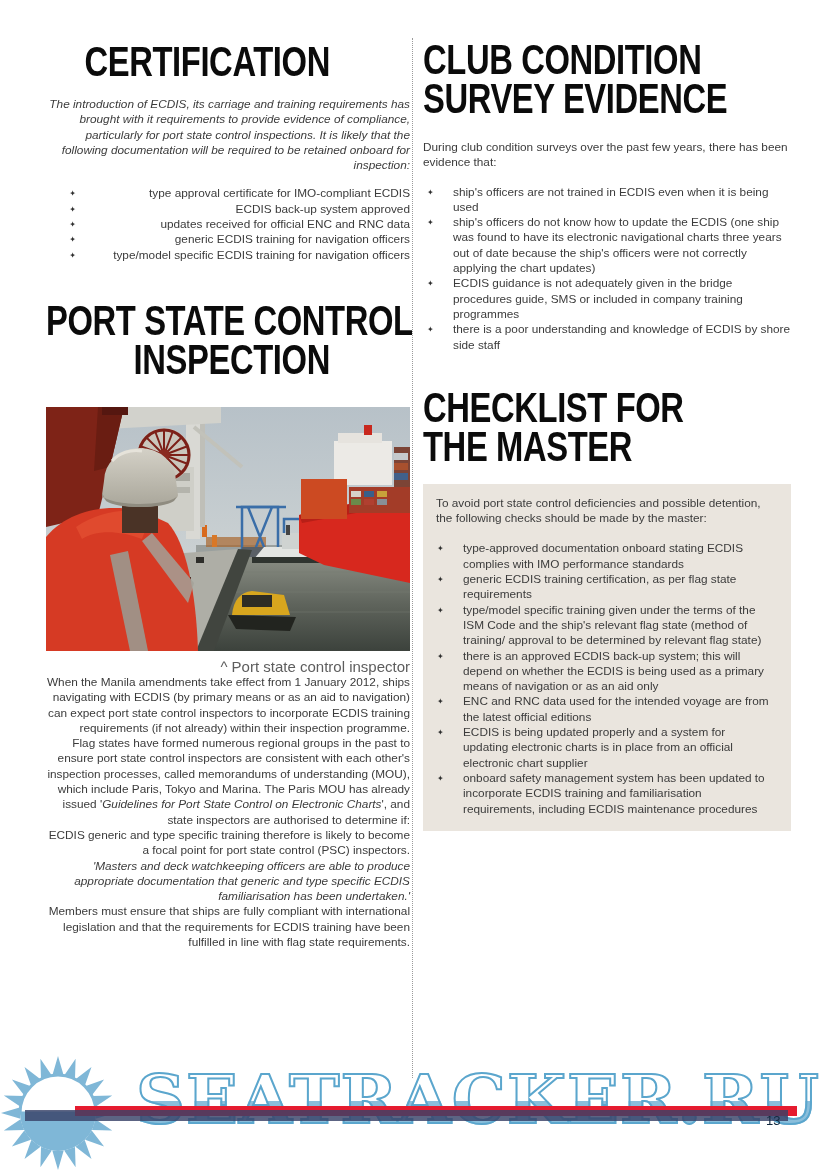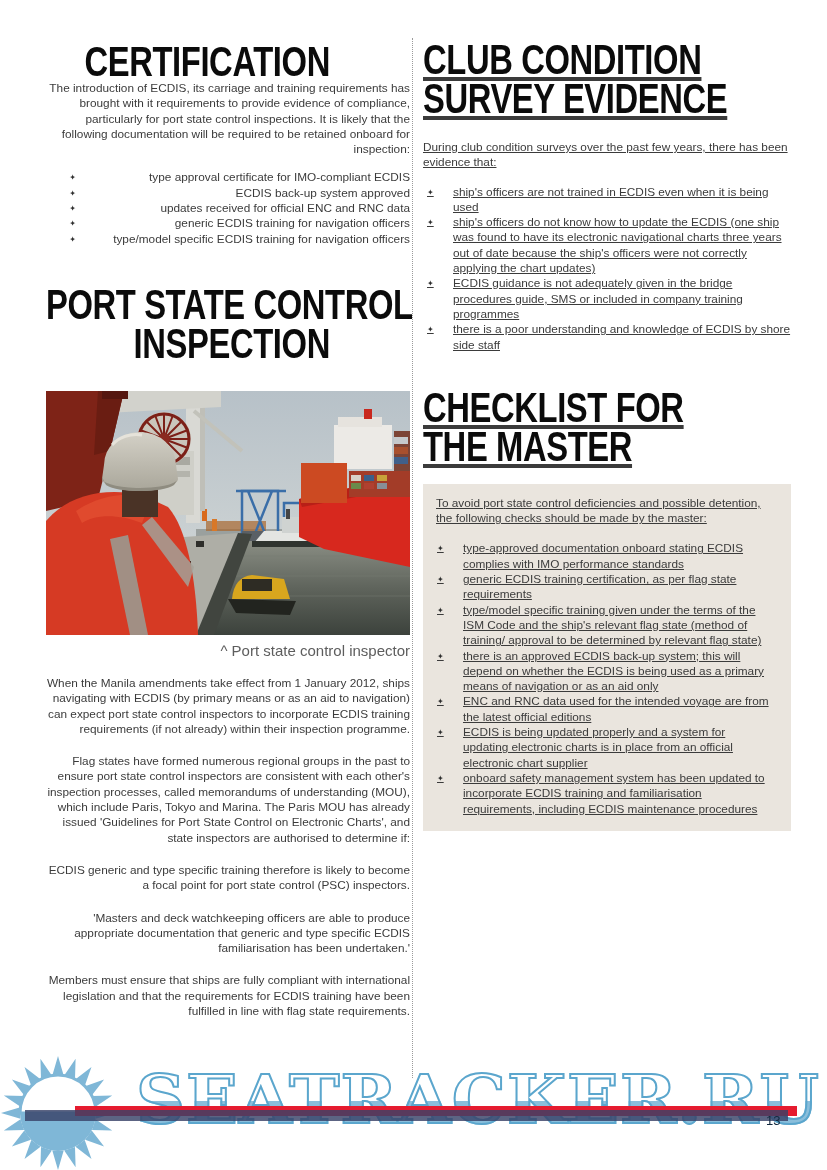--- a/index.html
+++ b/index.html
@@ -1,30 +1,30 @@
 <!DOCTYPE html>
 <html><head>
 <meta charset="utf-8">
 <style>
   html,body{margin:0;padding:0;background:#ffffff;}
   .page{position:relative;width:827px;height:1170px;background:#ffffff;overflow:hidden;
         font-family:"Liberation Sans",sans-serif;color:#3b3b3b;}
   
   .col-left{position:absolute;left:46px;top:42px;width:364px;text-align:right;}
-  .col-right{position:absolute;left:423px;top:40px;width:368px;text-decoration:underline;}
+  .col-right{position:absolute;left:423px;top:40px;width:368px;}
   .divider{position:absolute;left:412px;top:38px;height:1040px;width:0;
            border-left:1px dotted #9a9a9a;}
   
   .h1{font-weight:bold;color:#0b0b0b;font-size:42px;line-height:39px;
       letter-spacing:-0.5px;transform:scaleX(0.78);transform-origin:0 0;white-space:nowrap;}
   
   .body-txt{font-size:11.8px;line-height:15.3px;color:#3b3b3b;}
-  .intro{}
-  .it{}
-  .para{margin-top:17px;}
+  .intro{margin-top:16px;font-style:italic;}
+  .it{font-style:italic;}
+  .para{margin-top:0;}
   
   .blist{margin-top:13px;}
   .li{display:flex;align-items:flex-start;}
   .blt{flex:0 0 30px;width:30px;font-size:8px;line-height:15.3px;color:#2d2d2d;padding-left:4px;box-sizing:border-box;}
   .litx{flex:1;}
   
   .photo{margin-top:28px;width:364px;height:244px;display:block;}
   .caption{margin-top:7px;font-size:15px;color:#5d5d5d;}
   
   .graybox{margin-top:18px;background:#eae5de;padding:12px 21px 14px 10px;box-sizing:border-box;width:368px;}

